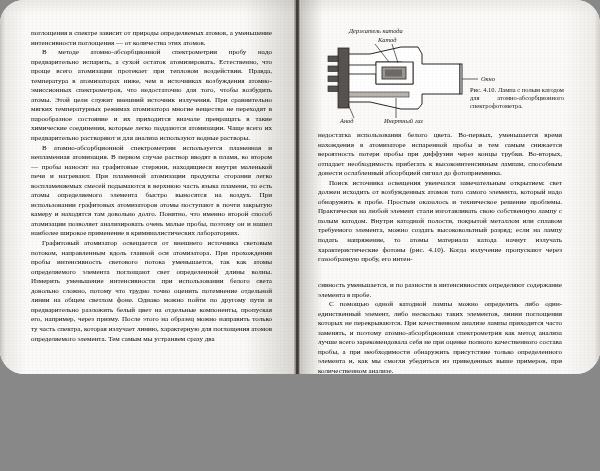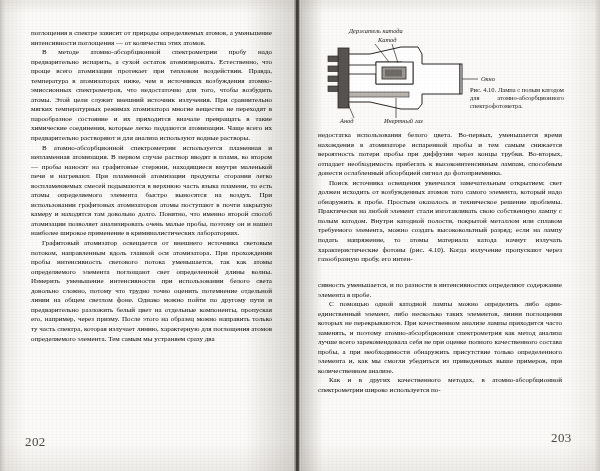--- a/index.html
+++ b/index.html
@@ -3,24 +3,25 @@
 <meta charset="utf-8">
 <style>
   html, body {
     margin: 0;
     padding: 0;
     background: #888;
   }
   #scan {
     position: relative;
     width: 600px;
-    height: 471px;
+    height: 374px;
     overflow: hidden;
     background: #f2f1ef;
     font-family: "Liberation Serif", serif;
+    border-radius: 24px;
   }
   
   .page {
     position: absolute;
     top: 0;
     height: 471px;
     background: #fbfaf8;
   }
   .page.left  { left: 0;   width: 298px; }
   .page.right { left: 301px; width: 299px; }

